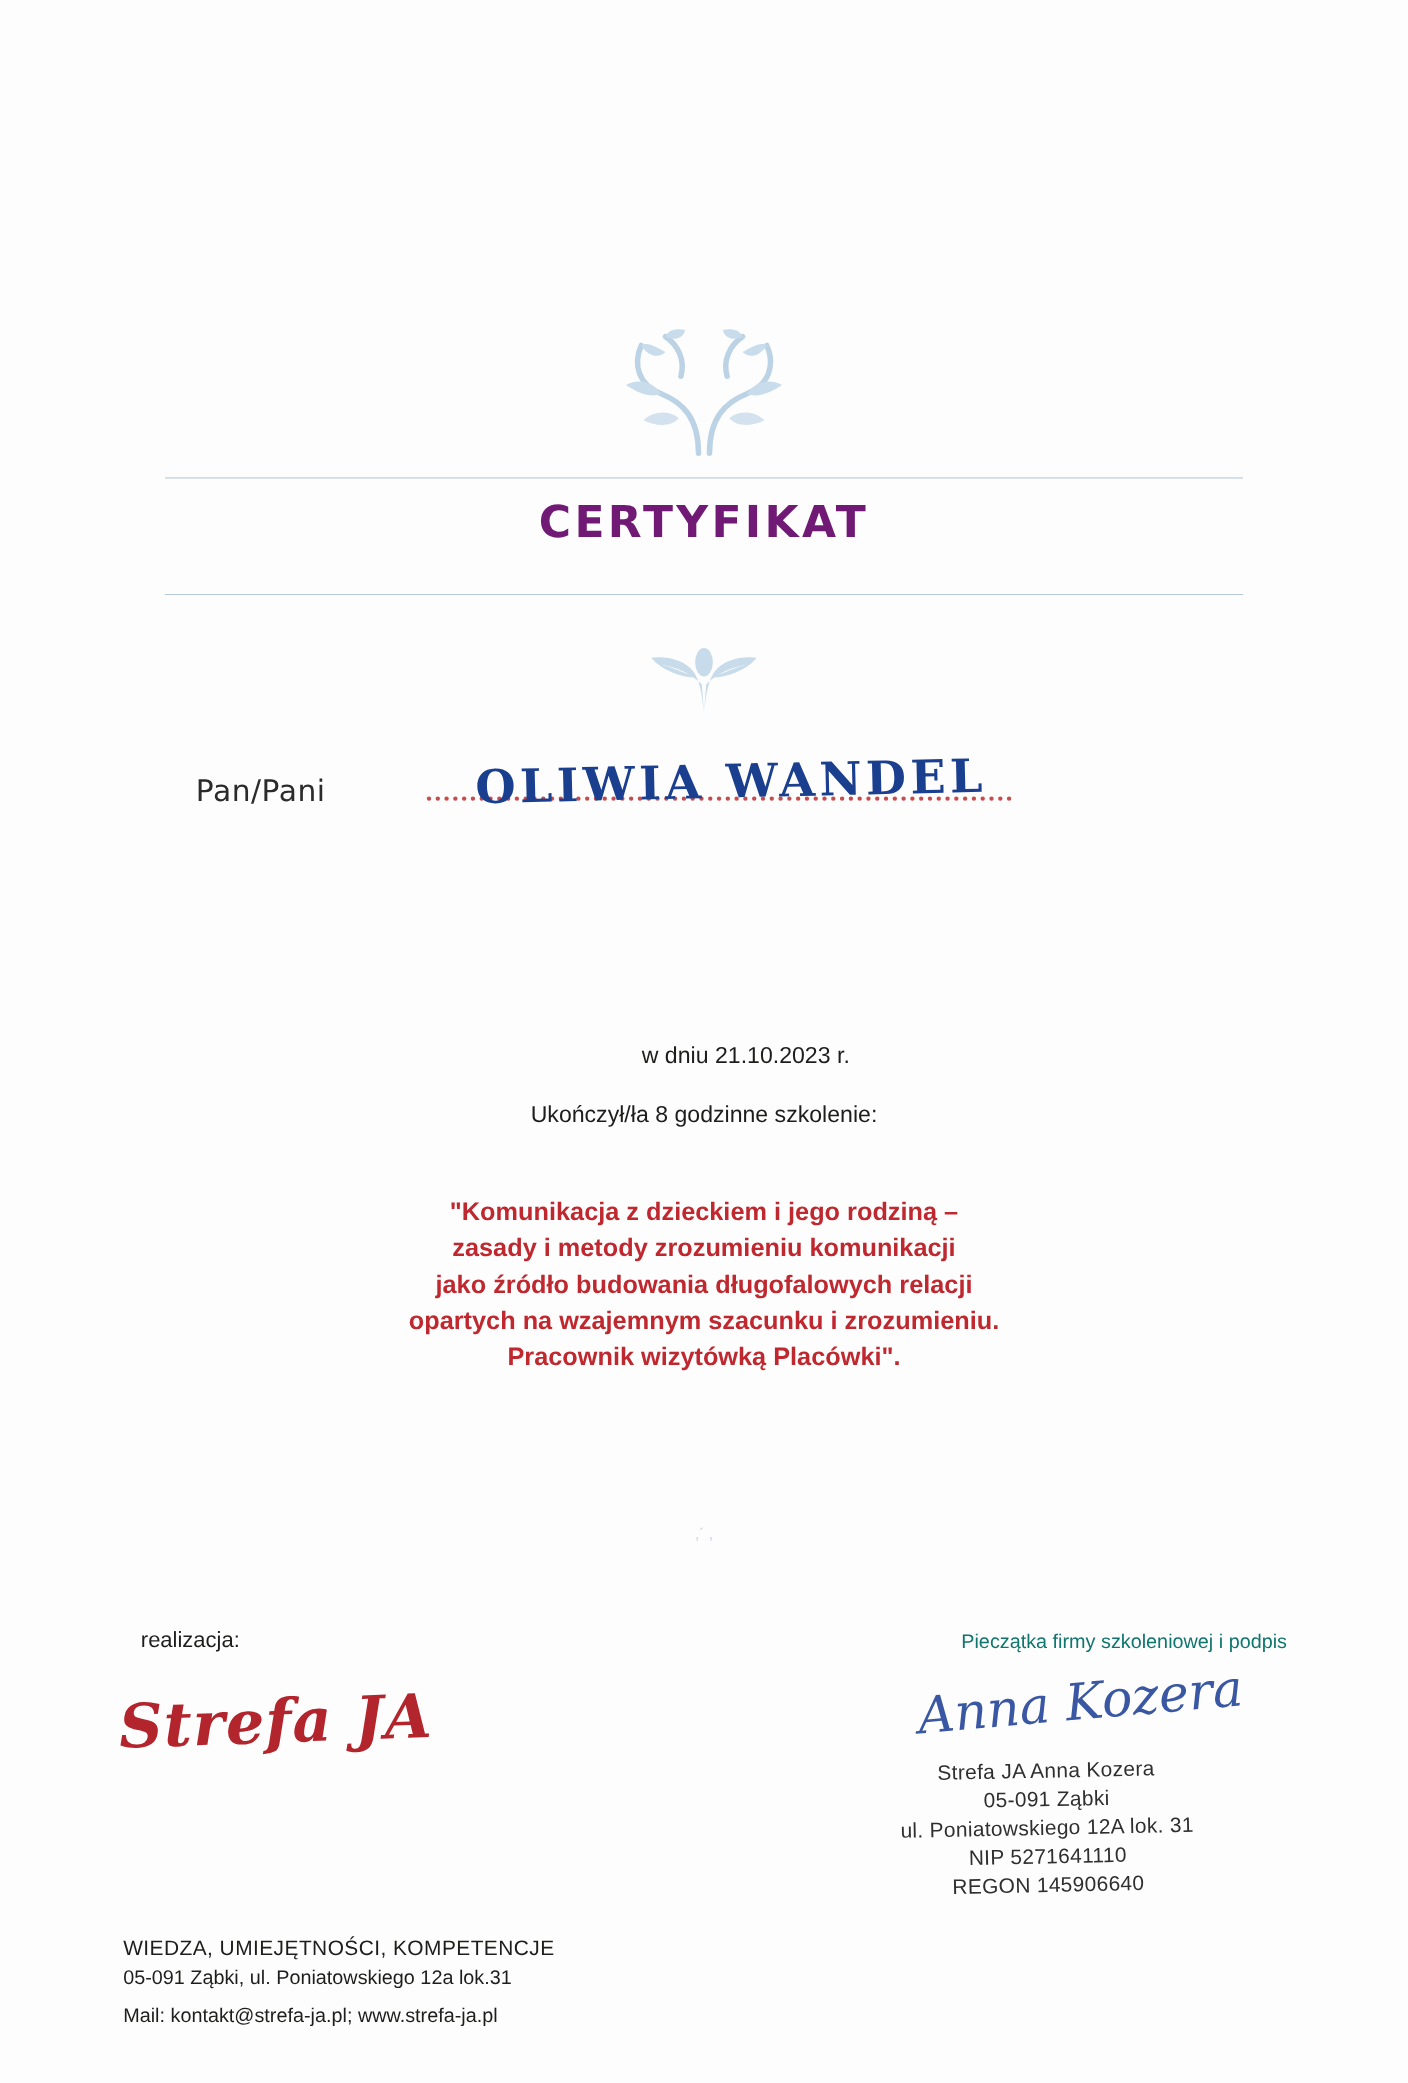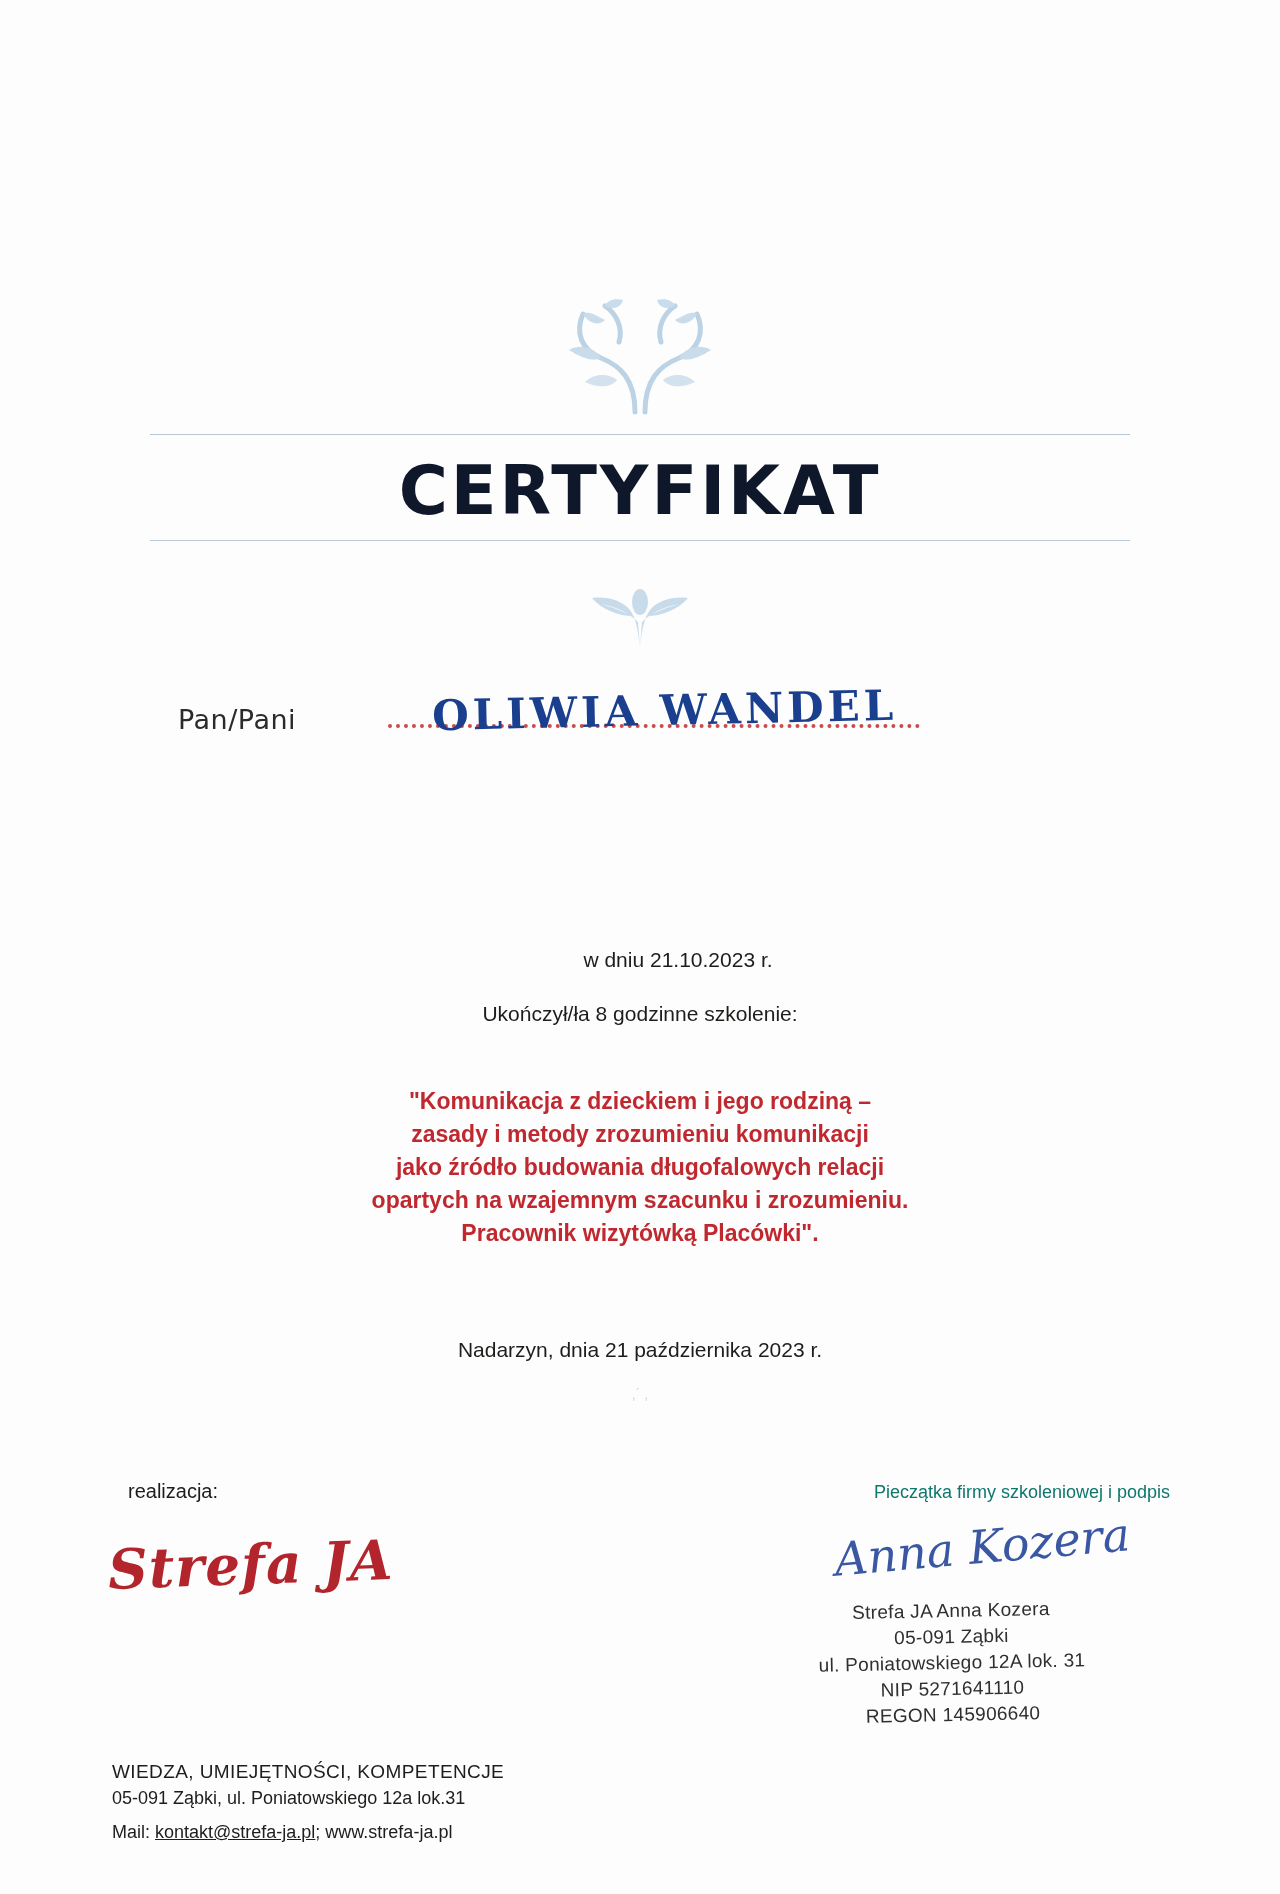--- a/index.html
+++ b/index.html
@@ -44,23 +44,23 @@
   .rule-bottom { top: 540px; }
 
   .cert-title {
     position: absolute;
     top: 452px;
     left: 0;
     width: 100%;
     text-align: center;
     font-family: "DejaVu Sans", sans-serif;
     font-weight: 700;
-    font-size: 67px;
+    font-size: 40px;
     letter-spacing: 3px;
-    color: #0f172a;
+    color: #701a75;
   }
 
   
   .ornament-mid {
     position: absolute;
     top: 572px;
     left: 0;
     width: 100%;
     text-align: center;
     color: #c4d8e8;
@@ -179,21 +179,20 @@
     color: #1d1d1b;
   }
   .addr2 {
     position: absolute;
     left: 112px;
     top: 1822px;
     font-size: 18px;
     color: #1d1d1b;
   }
   .addr2 .mail-link {
-    text-decoration: underline;
     color: #1d1d1b;
   }
 
   
   .stamp-caption {
     position: absolute;
     right: 110px;
     top: 1482px;
     font-size: 18px;
     color: #0f766e;
@@ -283,21 +282,20 @@
   <div class="line-sub">Ukończył/ła 8 godzinne szkolenie:</div>
 
   <div class="course-title">
     <div>"Komunikacja z dzieckiem i jego rodziną –</div>
     <div>zasady i metody zrozumieniu komunikacji</div>
     <div>jako źródło budowania długofalowych relacji</div>
     <div>opartych na wzajemnym szacunku i zrozumieniu.</div>
     <div>Pracownik wizytówką Placówki".</div>
   </div>
 
-  <div class="place-date">Nadarzyn, dnia 21 października 2023 r.</div>
 
   <div class="faint">,´ ,</div>
 
   <div class="realizacja">realizacja:</div>
 
   <div class="logo-strefa">Strefa JA</div>
 
   <div class="slogan">WIEDZA, UMIEJĘTNOŚCI, KOMPETENCJE</div>
 
   <div class="addr1">05-091 Ząbki, ul. Poniatowskiego 12a lok.31</div>

